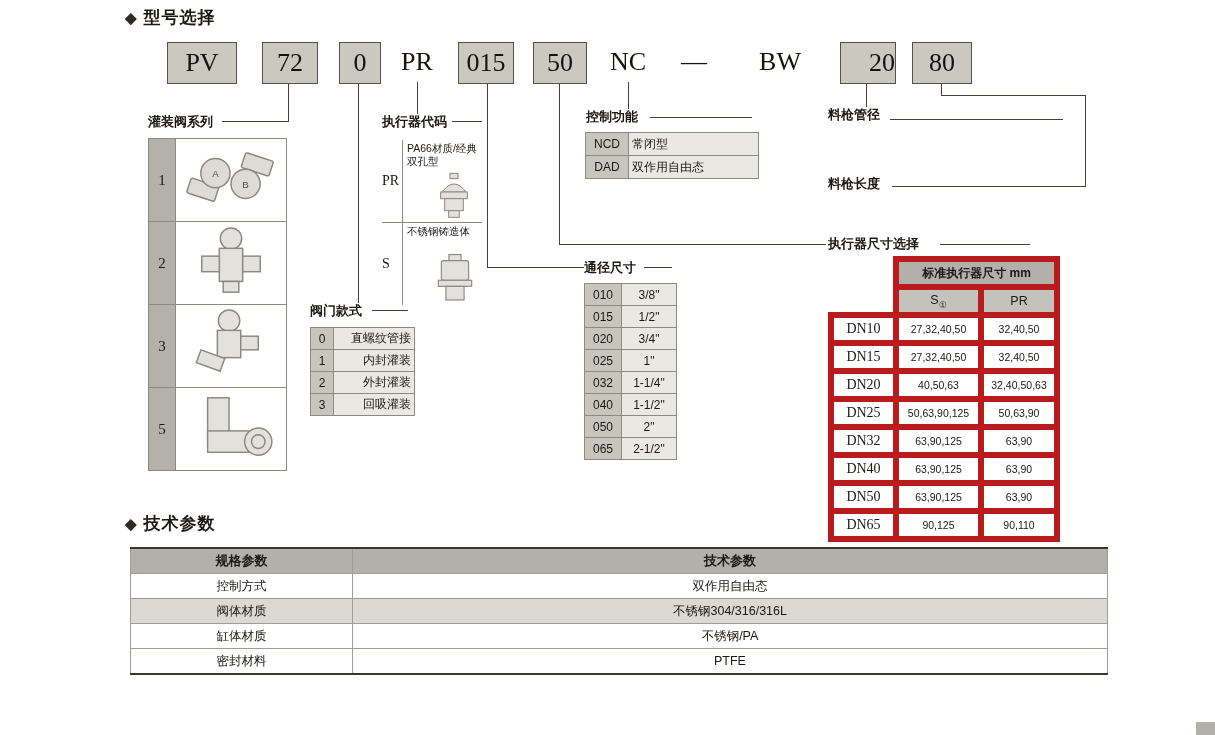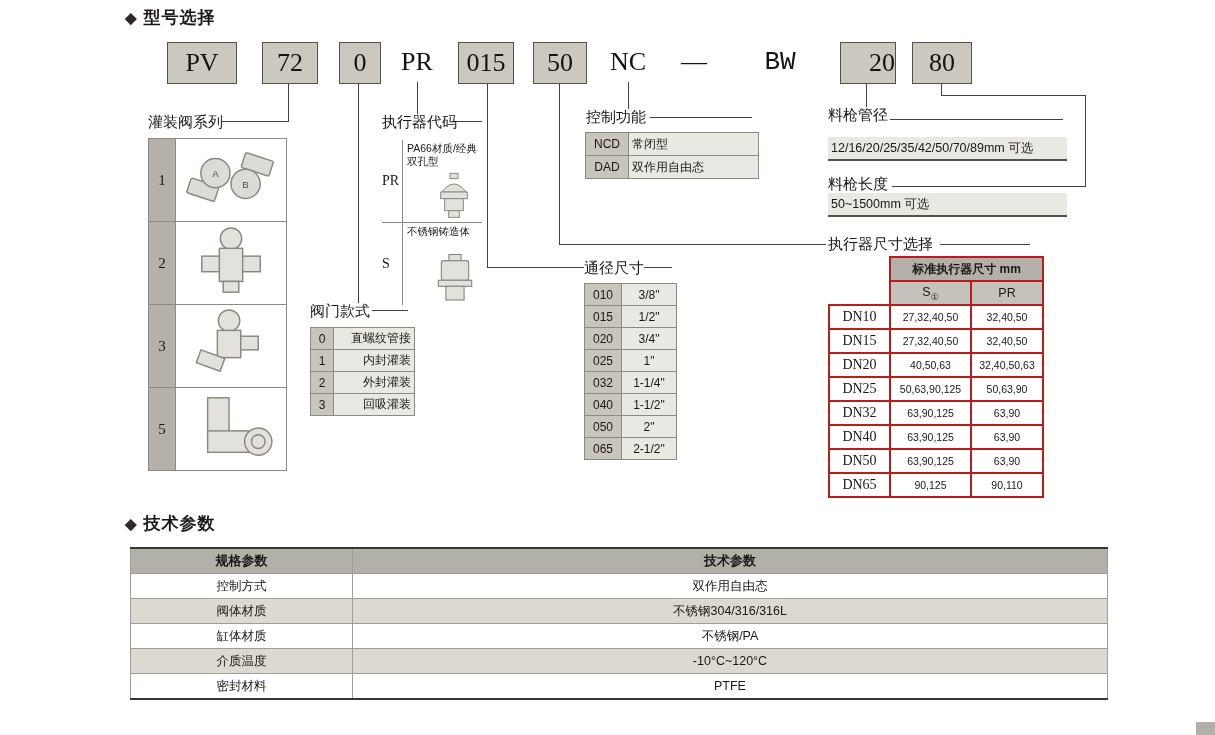--- a/index.html
+++ b/index.html
@@ -2,21 +2,21 @@
 <html style="--accent: #2e2927; --box-fill: #cbc8c0; --header-gray: #b3b0a9; --cell-gray: #c8c5bd; --cell-light: #eae8e3; --row-alt: #dcd9d3; --line-dark: #44403a;"><head>
 <meta charset="utf-8">
 <style>
   html,body{margin:0;padding:0;background:#fff;}
   .page{position:relative;width:1215px;height:735px;background:#fff;overflow:hidden;
         font-family:"Liberation Sans",sans-serif;color:#1b1815;}
   .abs{position:absolute;}
   .cline{position:absolute;background:var(--line-dark,#44403a);}
   .sec-title{font-size:17px;font-weight:bold;letter-spacing:1px;}
   .sec-title .diamond{color:var(--accent,#2e2927);margin-right:6px;font-size:15px;}
-  .sec-label{font-size:15px;font-weight:normal;white-space:nowrap;}
+  .sec-label{font-size:13px;font-weight:bold;white-space:nowrap;}
   .code-box{height:40px;line-height:40px;text-align:center;font-family:"Liberation Serif",serif;
             font-size:26px;color:#16130f;background:var(--box-fill,#cbc8c0);border:1px solid #55504a;}
   .code-plain{height:40px;line-height:40px;text-align:center;font-family:"Liberation Serif",serif;
               font-size:26px;color:#16130f;}
   table{border-collapse:collapse;}
   
   .series-table td{border:1px solid #8d8983;}
   .series-table .num{width:24px;background:#b4b1aa;text-align:center;font-size:15px;
                      font-family:"Liberation Serif",serif;}
   .series-table .img{width:108px;height:80px;background:#fff;text-align:center;vertical-align:middle;}
@@ -32,21 +32,21 @@
   .act-panel{width:100px;height:166px;}
   .act-row{display:flex;height:82px;}
   .act-row.first{border-bottom:1px solid #8d8983;}
   .act-code{width:20px;display:flex;align-items:center;font-size:14px;
             font-family:"Liberation Serif",serif;}
   .act-content{flex:1;border-left:1px solid #8d8983;display:flex;flex-direction:column;
                padding:2px 0 2px 4px;}
   .act-desc{font-size:10.5px;line-height:1.25;}
   .act-content svg{margin:auto 2px 0 auto;display:block;}
   
-  .size-table td{border:2px solid #b91c1c;height:20px;text-align:center;}
+  .size-table td{border:6px solid #b91c1c;height:20px;text-align:center;}
   .size-table .corner{border:none;background:transparent;}
   .size-table .h1{background:var(--header-gray,#b3b0a9);font-size:12px;font-weight:bold;}
   .size-table .h2{background:#c5c2bb;font-size:12.5px;}
   .size-table .h2 .sub{font-size:9px;vertical-align:sub;}
   .size-table .dn{width:57px;font-size:14px;font-family:"Liberation Serif",serif;background:#fff;}
   .size-table .sv{font-size:10.5px;background:#fff;}
   .size-table .sv.s1{width:77px;} .size-table .sv.s2{width:68px;}
   
   .gun-box{background:var(--cell-light,#eae8e3);border-bottom:2px solid #55504a;height:22px;
            line-height:22px;font-size:12.5px;padding:0 3px;white-space:nowrap;}
@@ -92,21 +92,21 @@
   </div>
 
   <div class="abs code-box" style="left:167px;top:42px;width:68px;">PV</div>
   <div class="abs code-box" style="left:262px;top:42px;width:54px;">72</div>
   <div class="abs code-box" style="left:339px;top:42px;width:40px;">0</div>
   <div class="abs code-plain" style="left:392px;top:42px;width:50px;">PR</div>
   <div class="abs code-box" style="left:458px;top:42px;width:54px;">015</div>
   <div class="abs code-box" style="left:533px;top:42px;width:52px;">50</div>
   <div class="abs code-plain" style="left:603px;top:42px;width:50px;">NC</div>
   <div class="abs code-plain" style="left:668px;top:42px;width:52px;">—</div>
-  <div class="abs code-plain" style="left:741px;top:42px;width:78px;font-family:Liberation Mono, monospace;">BW</div>
+  <div class="abs code-plain" style="left:741px;top:42px;width:78px;">BW</div>
   <div class="abs code-box" style="left:840px;top:42px;width:54px;text-align:right;">20</div>
   <div class="abs code-box" style="left:912px;top:42px;width:58px;">80</div>
 
   <div class="abs sec-label" style="left:148px;top:113px;">灌装阀系列</div>
   <table class="abs series-table" style="left:148px;top:138px;">
     <tbody>
         <tr>
       <td class="num">1</td>
       <td class="img">
         <svg width="104" height="74" viewBox="0 0 104 76">
@@ -265,23 +265,21 @@
           <td class="v">常闭型</td>
         </tr>
     <tr>
           <td class="k">DAD</td>
           <td class="v">双作用自由态</td>
         </tr>
   </tbody>
     </table>
 
   <div class="abs sec-label" style="left:828px;top:106px;">料枪管径</div>
-  <div class="abs gun-box" style="left:828px;top:137px;width:233px;">12/16/20/25/35/42/50/70/89mm 可选</div>
   <div class="abs sec-label" style="left:828px;top:175px;">料枪长度</div>
-  <div class="abs gun-box" style="left:828px;top:193px;width:233px;">50~1500mm 可选</div>
 
   <div class="abs sec-label" style="left:828px;top:235px;">执行器尺寸选择</div>
   <table class="abs size-table" style="left:828px;top:256px;">
     <tbody>
         <tr>
       <td class="corner" rowspan="2" style="width:57px;"></td>
       <td class="h1" colspan="2">标准执行器尺寸 mm</td>
     </tr>
     <tr>
       <td class="h2" style="width:77px;"><span>S</span><span class="sub">①</span></td>
@@ -345,24 +343,20 @@
           <td class="c2">双作用自由态</td>
         </tr>
     <tr class="row-alt">
           <td class="c1">阀体材质</td>
           <td class="c2">不锈钢304/316/316L</td>
         </tr>
     <tr class="row-plain">
           <td class="c1">缸体材质</td>
           <td class="c2">不锈钢/PA</td>
         </tr>
-    <tr class="row-alt">
-          <td class="c1">介质温度</td>
-          <td class="c2">-10°C~120°C</td>
-        </tr>
     <tr class="row-plain">
           <td class="c1">密封材料</td>
           <td class="c2">PTFE</td>
         </tr>
   </tbody>
     </table>
 
   <div class="abs corner-mark" style="left:1196px;top:722px;"></div>
 
 </div>

